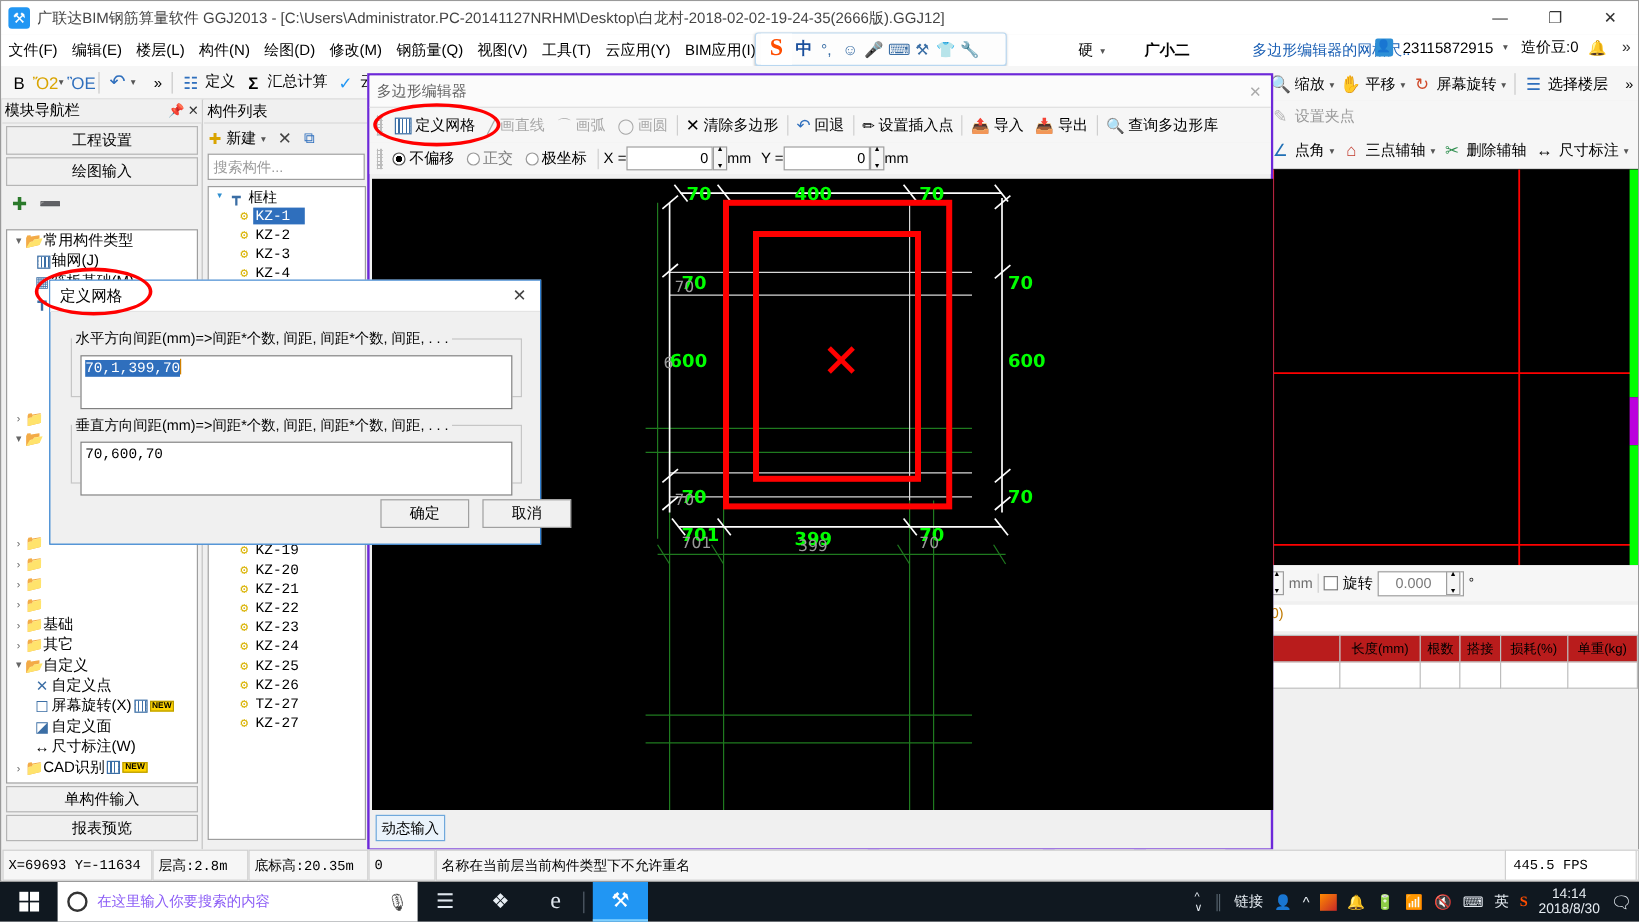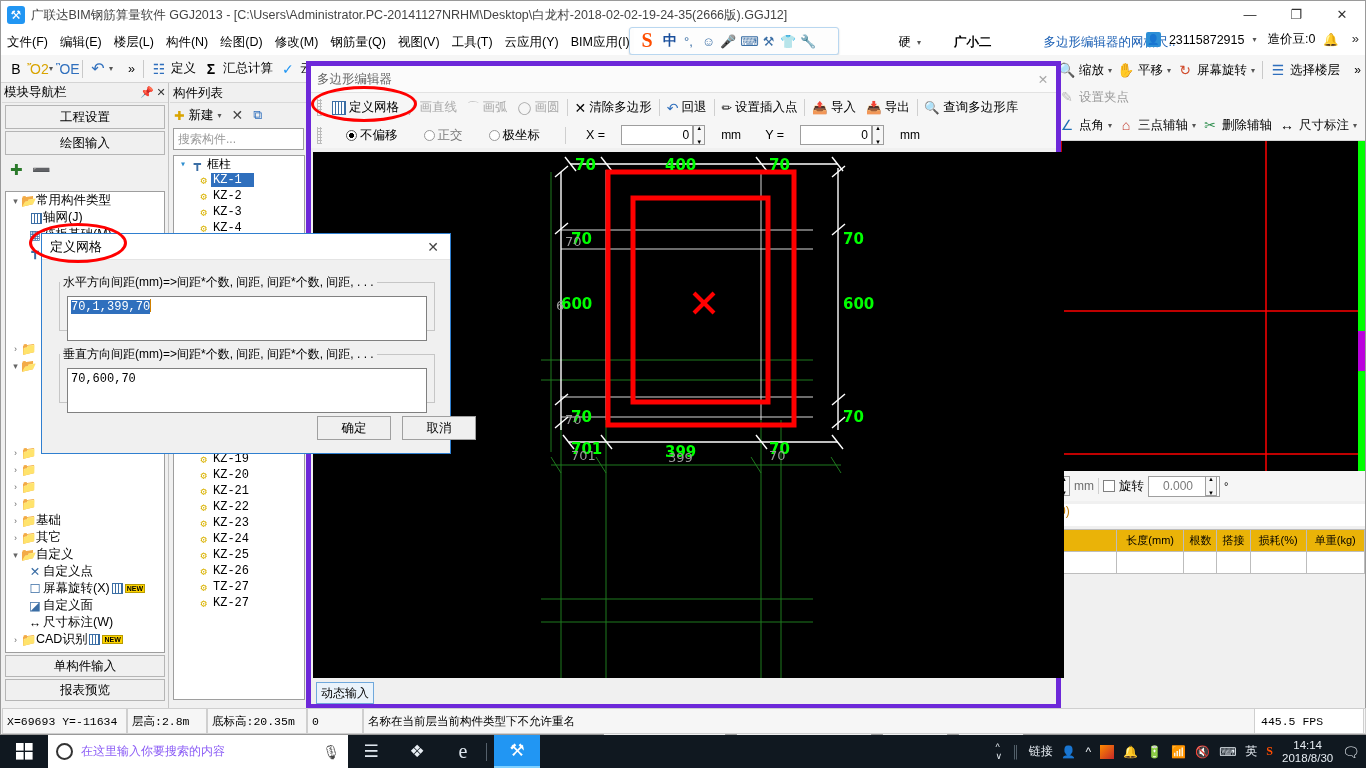--- a/index.html
+++ b/index.html
@@ -147,42 +147,42 @@
     display:flex;align-items:center;background:#f6f6f6;
   }
   #right-tools4 {
     position:absolute; left:1055px; top:470px; width:309px; height:30px;
     display:flex;align-items:center;background:#f6f6f6;gap:4px;padding-left:2px;
   }
   #right-coordline{ position:absolute;left:1055px;top:503px;width:309px;height:22px;background:#fff;color:#c07a00;font-size:12px;padding-left:3px;}
   #right-table { position:absolute; left:1055px; top:528px; width:309px; height:60px; }
   #right-table table { border-collapse:collapse; width:309px; font-size:11px; }
   #right-table td { border:1px solid #bdbdbd; height:22px; text-align:center; background:#fff;}
-  #right-table .hd { background:#eab308; }
+  #right-table .hd { background:#b91c1c; }
 
   .spin{display:inline-block;width:12px;height:20px;border:1px solid #9e9e9e;background:#f6f6f6;position:relative;}
   .spin:before{content:"\25B2";position:absolute;top:-1px;left:2px;font-size:6px;}
   .spin:after{content:"\25BC";position:absolute;bottom:-1px;left:2px;font-size:6px;}
 
   
   #poly-win {
     position:absolute; left:305px; top:60px; width:755px; height:648px;
-    background:#f0f0f0; border:5px solid #6d28d9;
+    background:#f0f0f0; border:2px solid #6d28d9;
   }
   #poly-title {
     height:26px; background:#fbfbfb; display:flex;align-items:center;
     font-size:12.5px; color:#666; padding-left:6px;
   }
   #poly-title .x { margin-left:auto;width:26px;text-align:center;color:#aaa;}
   #poly-tb1 {
     height:30px; background:#f6f6f6; display:flex;align-items:center;padding-left:6px;
     border-top:1px solid #e2e2e2;
   }
   #poly-tb2 {
-    height:26px; background:#f6f6f6; display:flex;align-items:center;padding-left:6px;gap:16px;
+    height:26px; background:#f6f6f6; display:flex;align-items:center;padding-left:6px;gap:0;
   }
   .ptb-item{display:flex;align-items:center;gap:3px;font-size:12.5px;padding:0 5px;white-space:nowrap;}
   .ptb-item.dis{color:#a8a8a8;}
   .ptb-sep{width:1px;height:17px;background:#cfcfcf;margin:0 2px;}
   .grip{width:5px;height:17px;background:
       repeating-linear-gradient(0deg,#bbb 0 1px,transparent 1px 3px),
       repeating-linear-gradient(90deg,#bbb 0 1px,transparent 1px 3px);
       margin-right:3px;}
   .num-input{width:72px;height:20px;border:1px solid #9e9e9e;background:#fff;text-align:right;padding-right:3px;font-size:12px;line-height:18px;}
   #poly-canvas {

